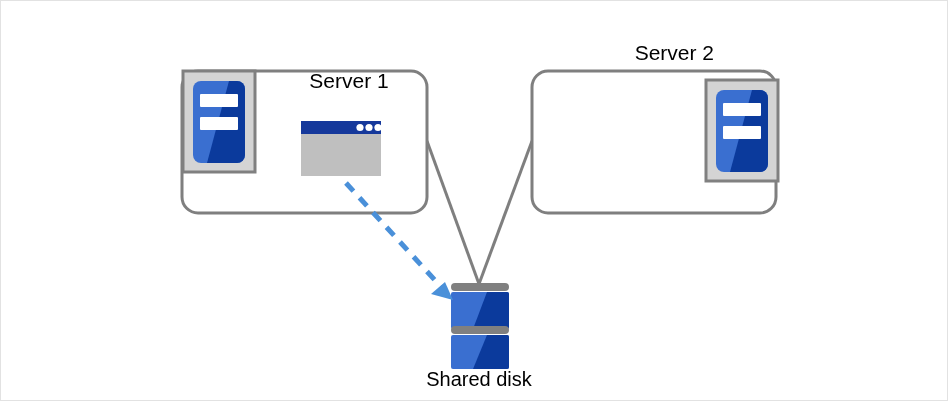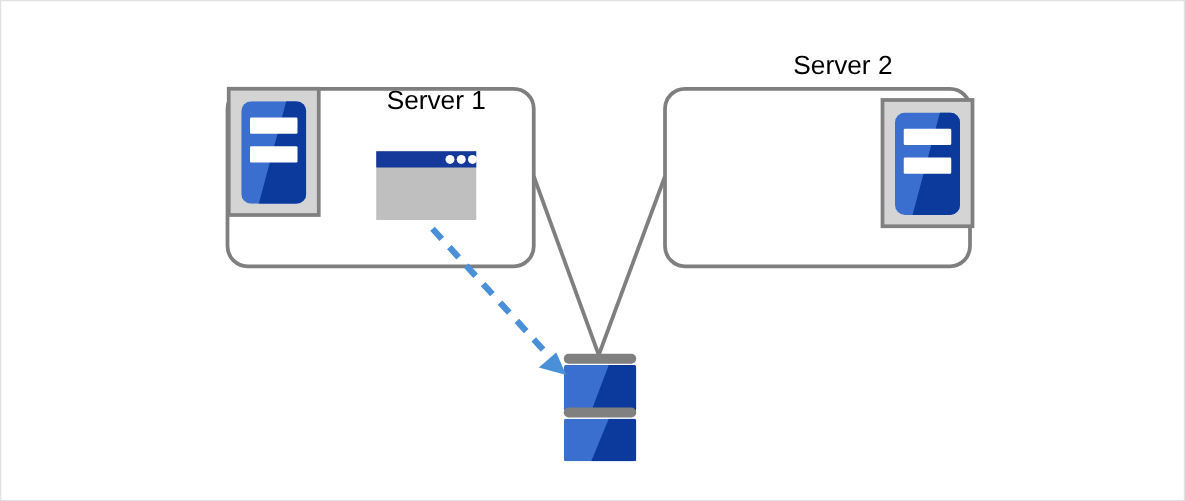--- a/index.html
+++ b/index.html
@@ -149,14 +149,15 @@
       <polygon points="452,299 430,293 444,281" fill="#4a90d9"></polygon>
     </g>
 
   </svg>
 
   <div class="label-text" id="server1-title">Server 1</div>
 
   <div class="label-text" id="server2-title">Server 2</div>
 
 
+  <div class="label-text" id="shared-disk-label">Shared disk</div>
 
 </div>
 
 </body></html>

